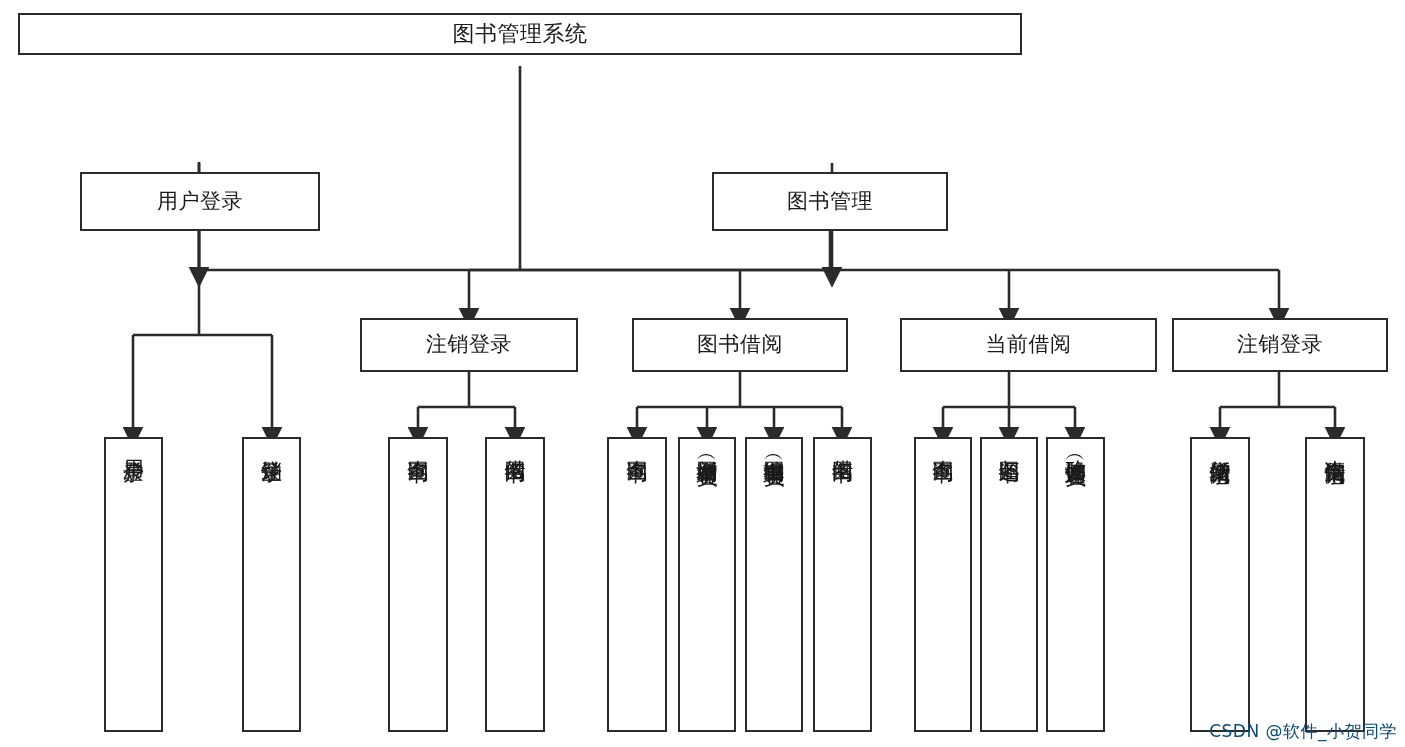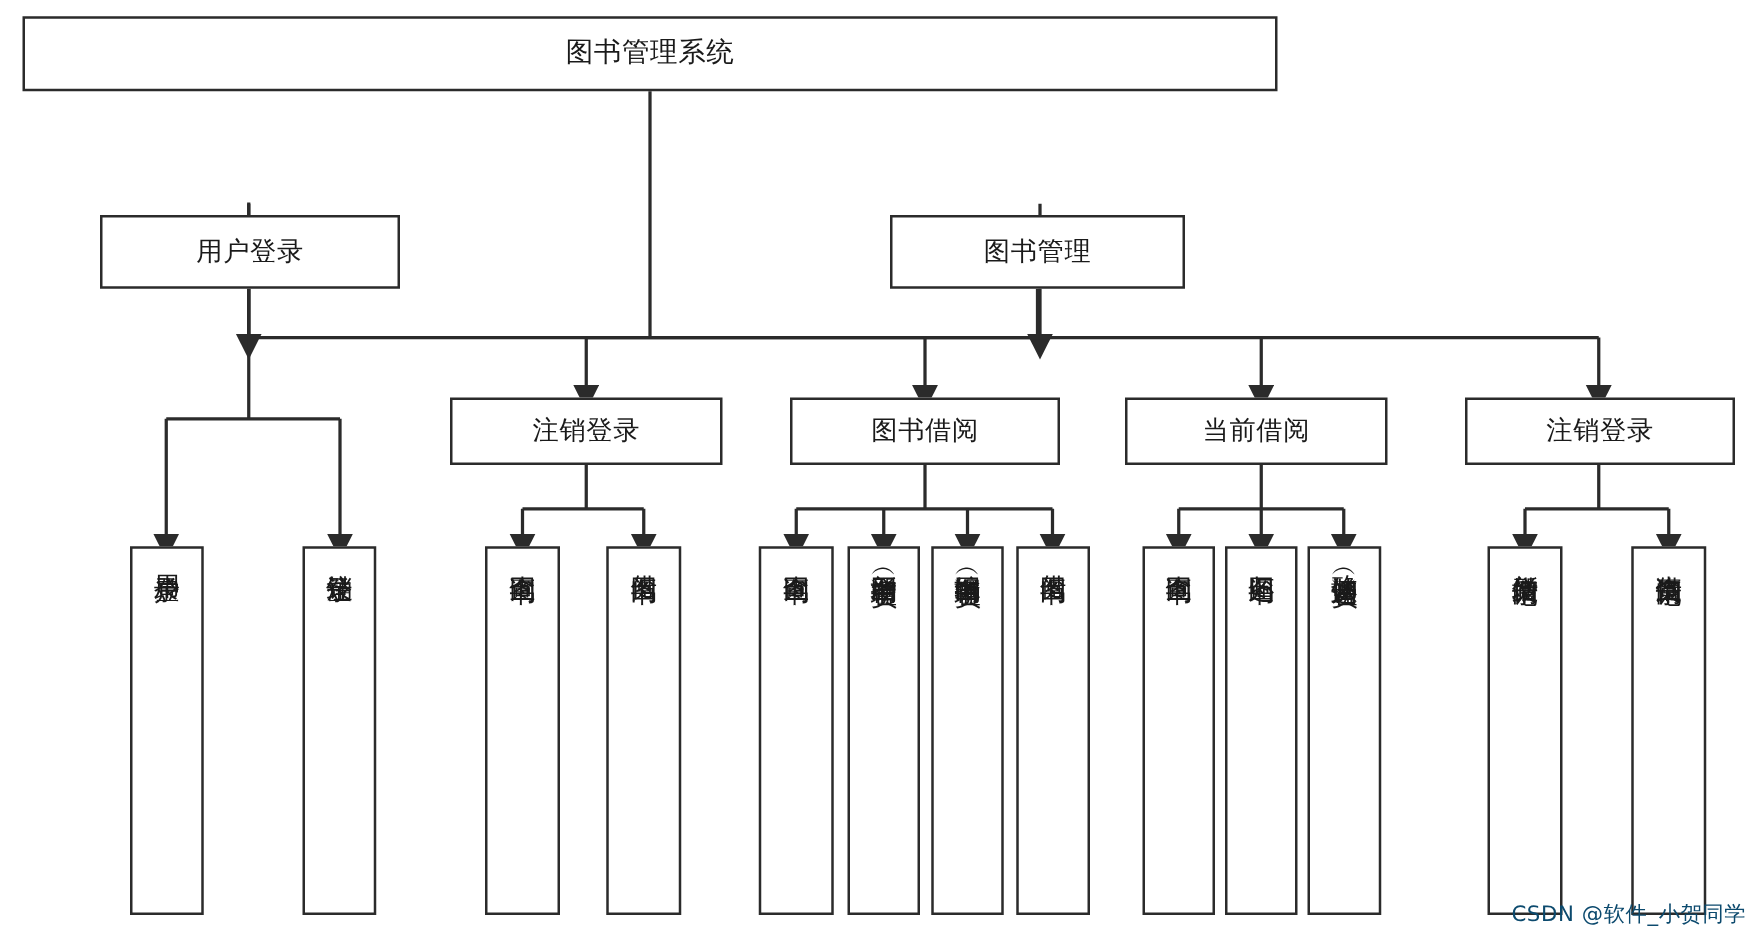--- a/index.html
+++ b/index.html
@@ -125,38 +125,38 @@
       <path d="M1009,407 L1009,430" marker-end="url(#arrow)"></path>
       <path d="M1075,407 L1075,430" marker-end="url(#arrow)"></path>
 
       <path d="M1279,372 L1279,407"></path>
       <path d="M1220,407 L1335,407"></path>
       <path d="M1220,407 L1220,430" marker-end="url(#arrow)"></path>
       <path d="M1335,407 L1335,430" marker-end="url(#arrow)"></path>
     </g>
   </svg>
 
-  <div class="node h root" style="left:18px; top:13px; width:1004px; height:60px;">
+  <div class="node h root" style="left:18px; top:13px; width:1004px; height:42px;">
     <span class="lbl">图书管理系统</span>
   </div>
 
   <div class="node h" style="left:80px; top:172px; width:240px; height:59px;">
     <span class="lbl">用户登录</span>
   </div>
   <div class="node h" style="left:712px; top:172px; width:236px; height:59px;">
     <span class="lbl">图书管理</span>
   </div>
 
   <div class="node h" style="left:360px; top:318px; width:218px; height:54px;">
     <span class="lbl">注销登录</span>
   </div>
   <div class="node h" style="left:632px; top:318px; width:216px; height:54px;">
     <span class="lbl">图书借阅</span>
   </div>
-  <div class="node h" style="left:900px; top:318px; width:210px; height:54px;">
+  <div class="node h" style="left:900px; top:318px; width:257px; height:54px;">
     <span class="lbl">当前借阅</span>
   </div>
   <div class="node h" style="left:1172px; top:318px; width:216px; height:54px;">
     <span class="lbl">注销登录</span>
   </div>
 
   <div class="node v" style="left:104px; top:437px; width:59px; height:295px;">
     <span class="lbl">用户登录</span>
   </div>
   <div class="node v" style="left:242px; top:437px; width:59px; height:295px;">

